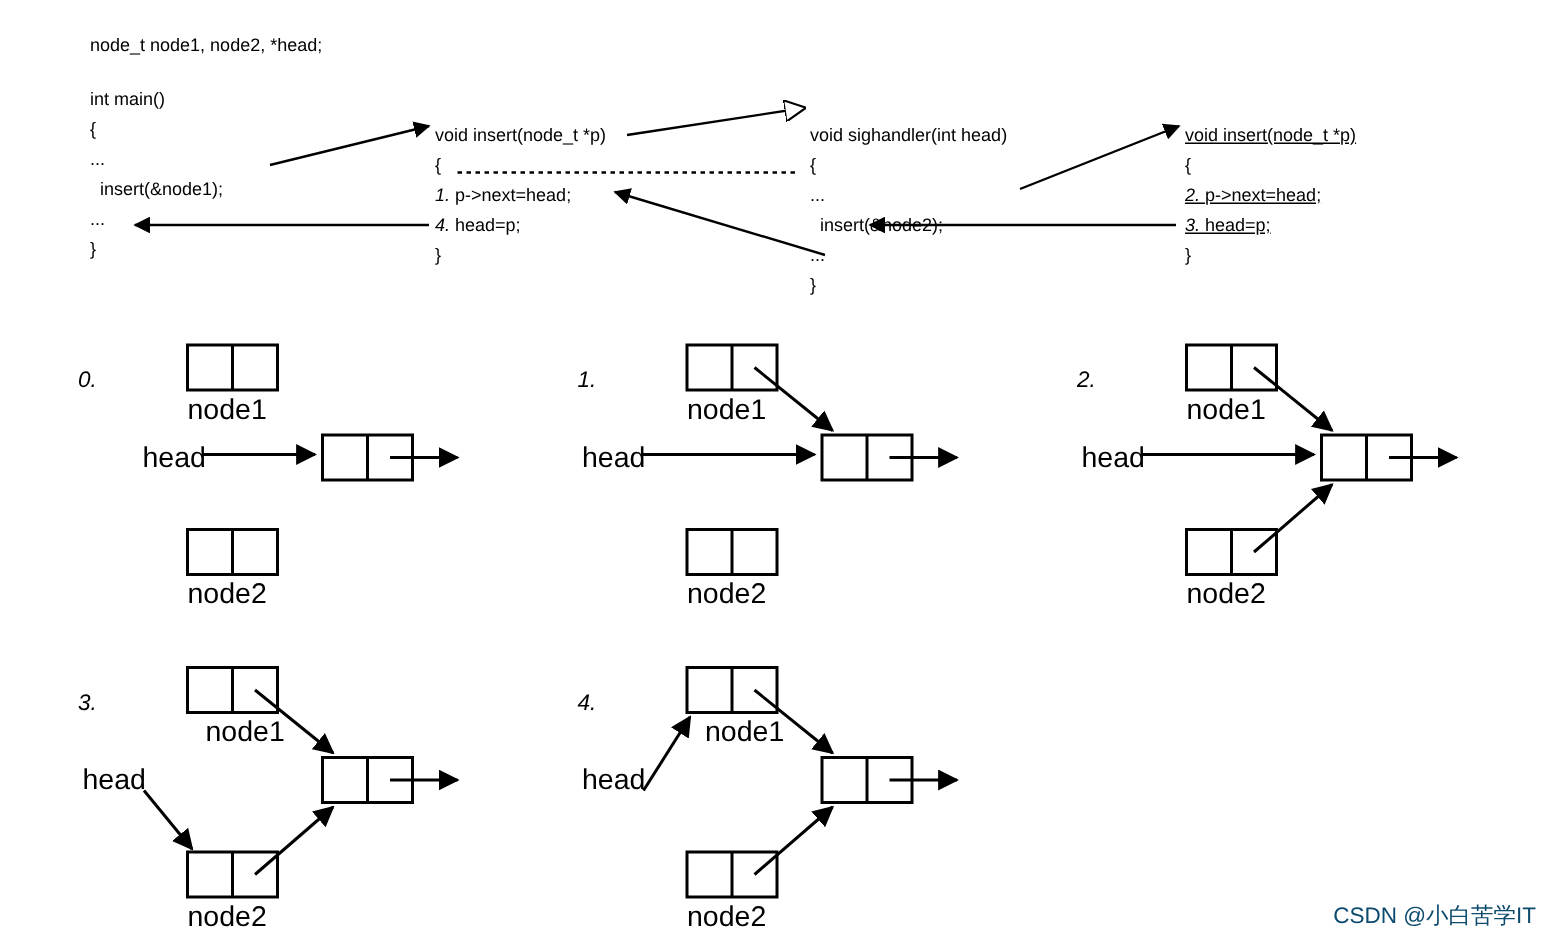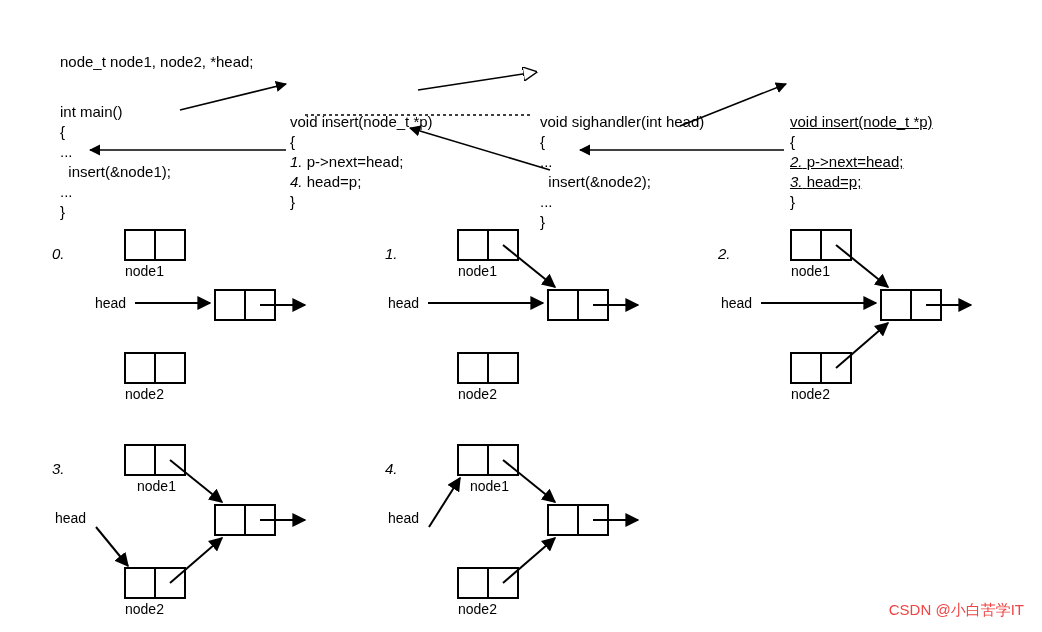--- a/index.html
+++ b/index.html
@@ -8,49 +8,48 @@
       font-family: sans-serif;
       width: 1042px;
       height: 632px;
       background: #fff;
       color: #000;
       position: relative;
       overflow: hidden;
     }
     .code {
       position: absolute;
-      font-size: 15px;
+      font-size: 12px;
       line-height: 20px;
       white-space: pre;
-      margin-top: 32px;
     }
     .italic { font-style: italic; }
     svg { position: absolute; top: 0; left: 0; }
     .label {
       position: absolute;
-      font-size: 14px;
+      font-size: 19px;
       text-align: center;
     }
     .step-num {
       position: absolute;
       font-style: italic;
       font-size: 15px;
     }
     .watermark {
       position: absolute;
-      color: #ef4444;
+      color: #0c4a6e;
       font-size: 15px;
     }
   </style>
 </head>
 <body>
 
 <div class="code" style="left:60px;top:20px;">node_t node1, node2, *head;</div>
 
-<div class="code" style="left:60px;top:50px;">
+<div class="code" style="left:60px;top:36px;">
 <span>int main()</span>
 <span>{</span>
 <span>...</span>
 <span>  insert(&amp;node1);</span>
 <span>...</span>
 <span>}</span></div>
 
 <div class="code" style="left:290px;top:60px;">
 <span>void insert(node_t *p)</span>
 <span>{</span>

